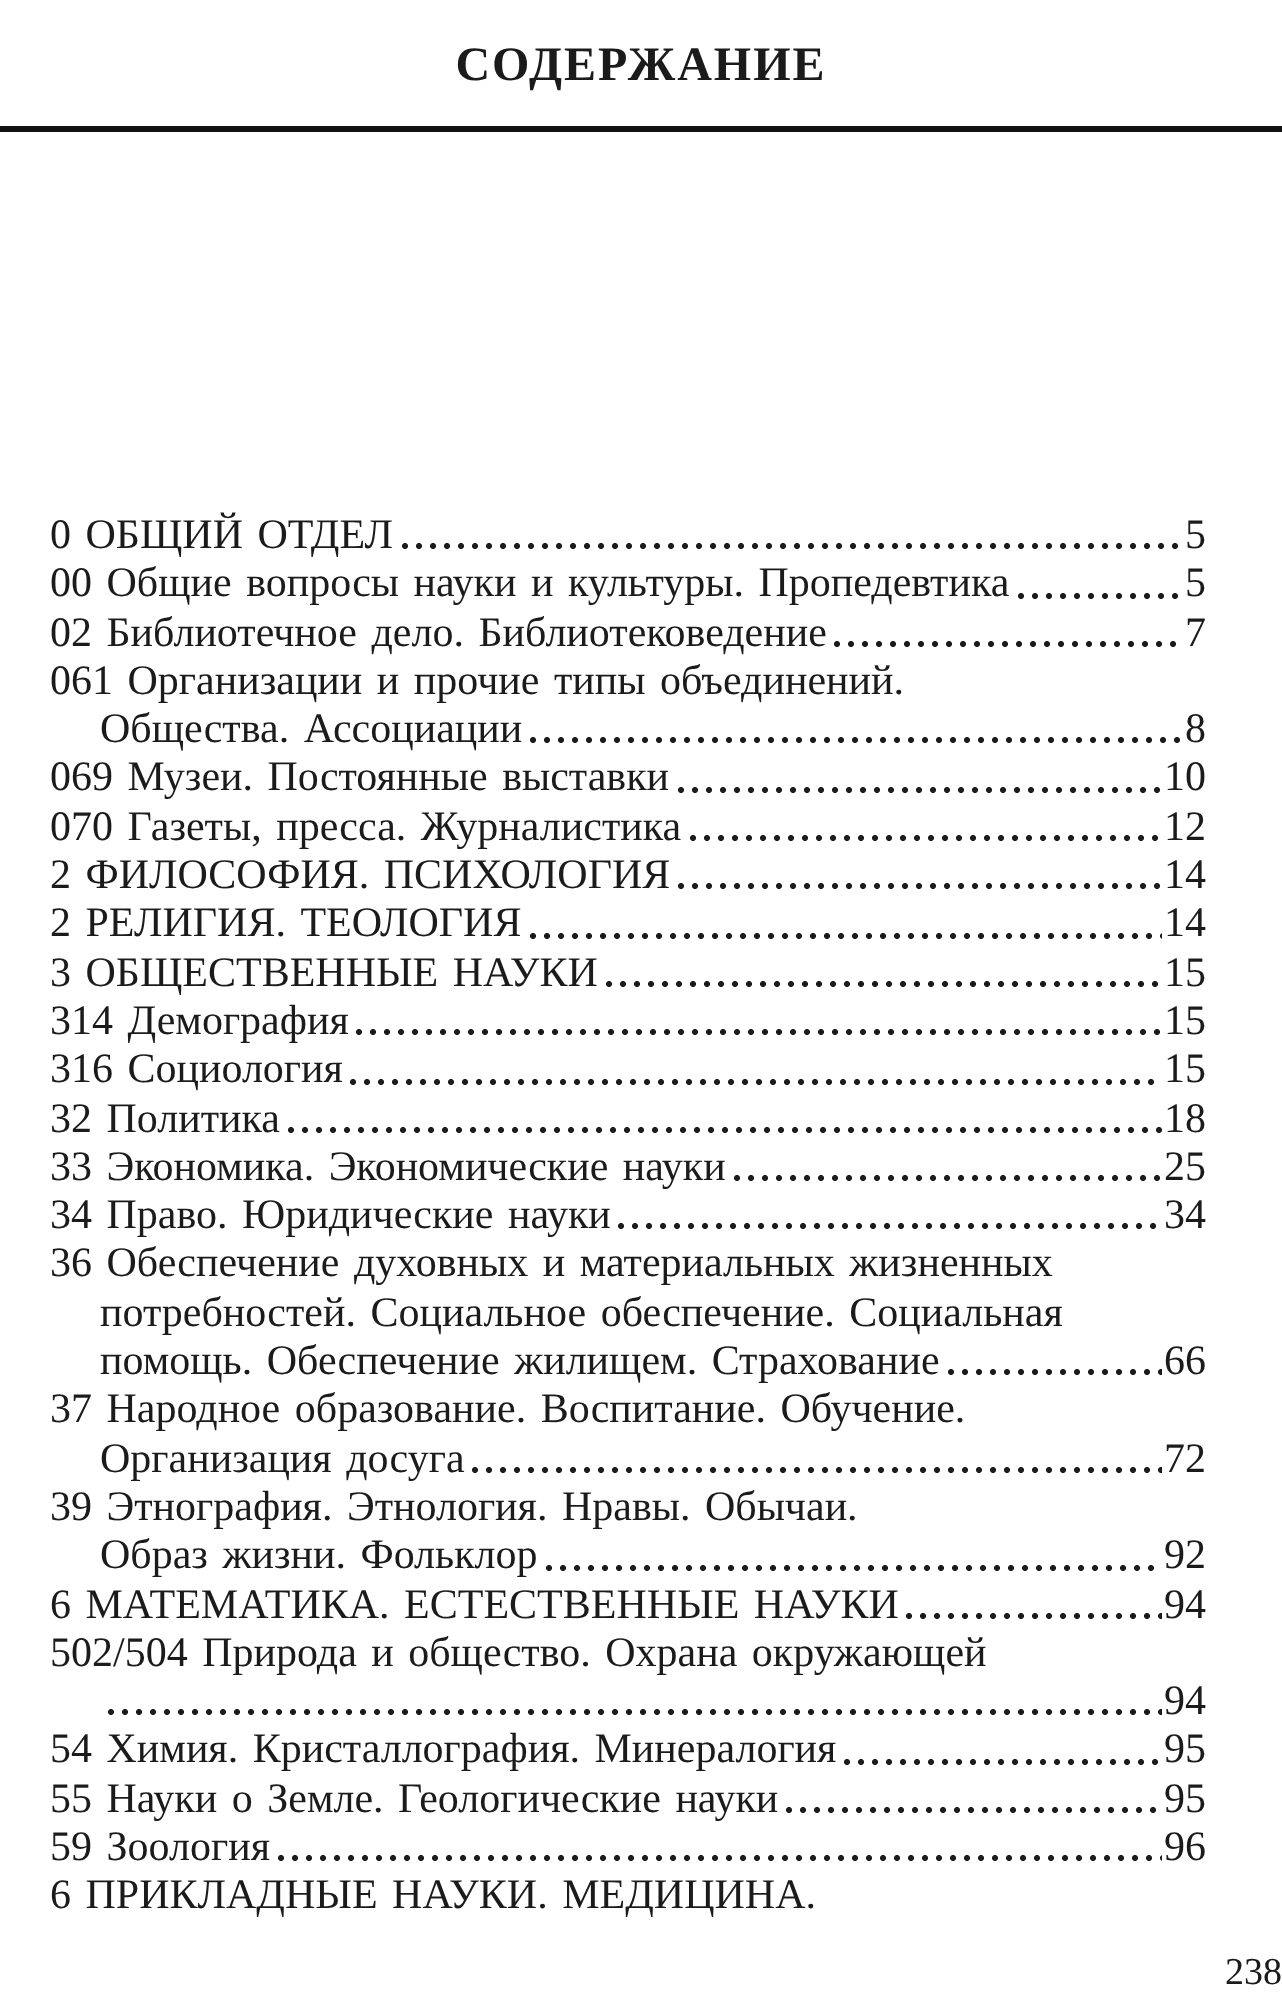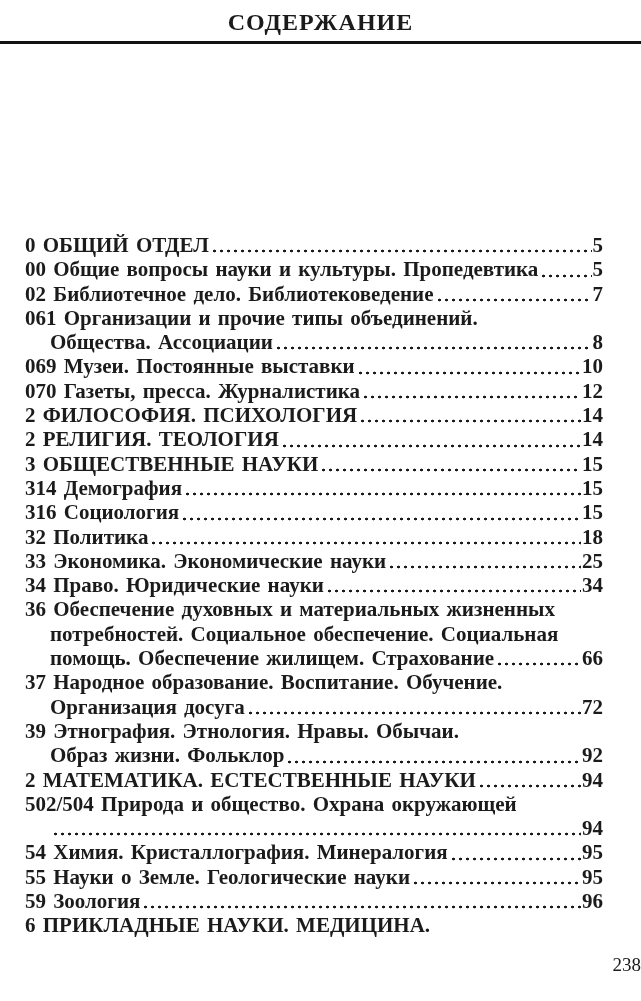--- a/index.html
+++ b/index.html
@@ -8,41 +8,41 @@
     width: 641px;
     height: 1001px;
     background: #ffffff;
     color: #1b1b1b;
     font-family: "Liberation Serif", serif;
     overflow: hidden;
     box-sizing: border-box;
   }
   .page-header { padding-top: 4px; }
   .page-title {
-    margin: 5px;
+    margin: 16px;
     text-align: center;
     font-size: 24px;
     font-weight: bold;
     letter-spacing: 1px;
     line-height: 27px;
   }
   .title-rule {
     height: 0;
     border: 0;
     border-top: 3px solid #121212;
     margin: 2px 0 0 0;
   }
   .toc {
     margin-top: 189px;
     padding-left: 25px;
     padding-right: 38px;
     font-size: 21px;
     line-height: 24.3px;
   }
-  .toc-entry { margin: 0; font-weight: bold; }
+  .toc-entry { margin: 0; }
   .toc-line { display: flex; align-items: baseline; }
   .toc-line.cont { padding-left: 25px; }
   .toc-text { white-space: nowrap; word-spacing: 2px; }
   .dots {
     flex: 1 1 auto;
     align-self: stretch;
     min-width: 8px;
     margin: 0 1px 0 2px;
     background-image: radial-gradient(circle, #1c1c1c 1.4px, rgba(0,0,0,0) 1.55px);
     background-size: 7px 4px;
@@ -197,21 +197,21 @@
           <span class="toc-text">39 Этнография. Этнология. Нравы. Обычаи.</span>
         </div>
         <div class="toc-line cont">
           <span class="toc-text">Образ жизни. Фольклор</span>
           <span class="dots"></span>
           <span class="toc-page">92</span>
         </div>
       </div>
       <div class="toc-entry">
         <div class="toc-line">
-          <span class="toc-text">2 МАТЕМАТИКА. ЕСТЕСТВЕННЫЕ НАУКИ</span>
+          <span class="toc-text">6 МАТЕМАТИКА. ЕСТЕСТВЕННЫЕ НАУКИ</span>
           <span class="dots"></span>
           <span class="toc-page">94</span>
         </div>
       </div>
       <div class="toc-entry">
         <div class="toc-line">
           <span class="toc-text">502/504 Природа и общество. Охрана окружающей</span>
         </div>
         <div class="toc-line cont">
           <span class="dots"></span>

